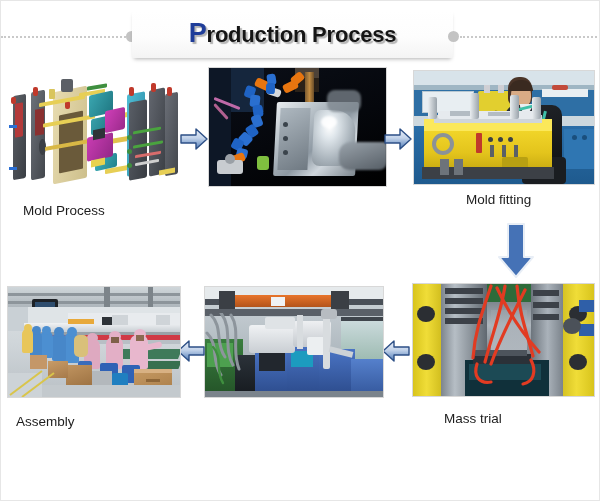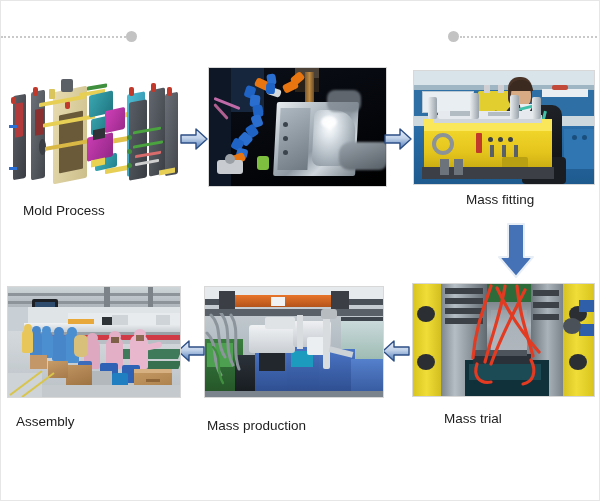--- a/index.html
+++ b/index.html
@@ -95,20 +95,23 @@
   .blur2 { filter: blur(0.9px); }
 </style>
 </head>
 <body>
 
 <div id="page">
 
   <div id="connector-left" class="connector"></div>
   <div id="dot-left" class="connector-dot"></div>
 
+  <div id="title-banner">
+    <div id="title-text"><span class="cap">P</span><span>roduction Process</span></div>
+  </div>
 
   <div id="connector-right" class="connector"></div>
   <div id="dot-right" class="connector-dot"></div>
 
   <div class="photo" style="left:8px; top:72px; width:172px; height:120px;">
     <div class="scene" style="background:#ffffff;">
 
       <div class="el" style="left:4px;  top:22px; width:13px; height:84px; background:linear-gradient(100deg,#5c6066,#3a3e44); transform:skewY(-11deg); border-radius:2px;"></div>
       <div class="el" style="left:6px;  top:30px; width:8px;  height:34px; background:#b33a3a; transform:skewY(-11deg); border-radius:1px;"></div>
       <div class="el" style="left:2px;  top:24px; width:5px;  height:7px;  background:#c0392b; border-radius:2px;"></div>
@@ -287,21 +290,21 @@
       <div class="el" style="left:76px; top:74px; width:4px; height:12px; background:#5a6067;"></div>
       <div class="el" style="left:88px; top:74px; width:4px; height:12px; background:#5a6067;"></div>
       <div class="el" style="left:100px; top:74px; width:4px; height:12px; background:#5a6067;"></div>
       <div class="el" style="left:88px; top:86px; width:26px; height:16px; background:#b8a012; border-radius:2px;"></div>
 
       <div class="el" style="left:8px;  top:96px; width:132px; height:12px; background:#3c4046;"></div>
       <div class="el" style="left:26px; top:88px; width:9px; height:16px; background:#6d737a;"></div>
       <div class="el" style="left:40px; top:88px; width:9px; height:16px; background:#6d737a;"></div>
     </div>
   </div>
-  <div class="caption" style="left:465px; top:191px;">Mass fitting</div>
+  <div class="caption" style="left:465px; top:191px;">Mold fitting</div>
 
   <div class="arrow" style="left:496px; top:222px;">
     <svg width="38" height="56" viewBox="0 0 38 56">
       <polygon points="11,1 27,1 27,34 36,34 19,54 2,34 11,34" fill="#4572b6" stroke="#e8eef6" stroke-width="2" stroke-linejoin="round"></polygon>
     </svg>
   </div>
 
   <div class="photo framed" style="left:411px; top:282px; width:181px; height:112px;">
     <div class="scene" style="background:#1c1f24;">
 
@@ -407,21 +410,20 @@
           <path d="M2 20 C 14 32, 6 48, 16 62"></path>
         </g>
         <g fill="none" stroke="#3f8f3f" stroke-width="2.4" stroke-linecap="round">
           <path d="M8 34 C 18 44, 10 58, 18 70"></path>
         </g>
       </svg>
 
       <div class="el" style="left:0; top:104px; width:178px; height:6px; background:#7b848c;"></div>
     </div>
   </div>
-  <div class="caption" style="left:206px; top:417px;">Mass production</div>
 
   <div class="arrow" style="left:176px; top:338px;">
     <svg width="28" height="24" viewBox="0 0 28 24">
       <polygon points="27,8 12,8 12,2 1,12 12,22 12,16 27,16" fill="url(#ag2)" stroke="#2c4f86" stroke-width="1.4" stroke-linejoin="round"></polygon>
     </svg>
   </div>
 
   <div class="photo framed" style="left:6px; top:285px; width:172px; height:110px;">
     <div class="scene" style="background:linear-gradient(180deg,#dfe3e6 0%,#cfd5d9 52%,#b9c0c5 100%);">
 

